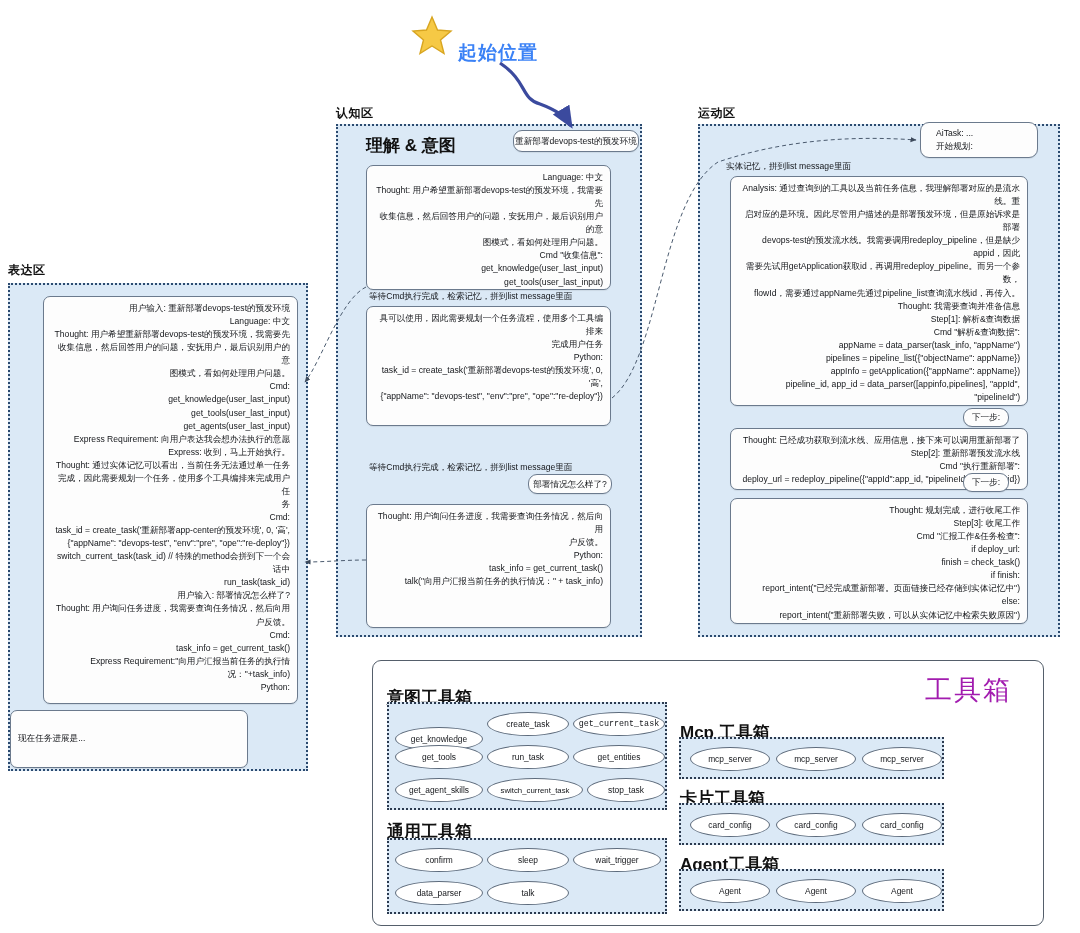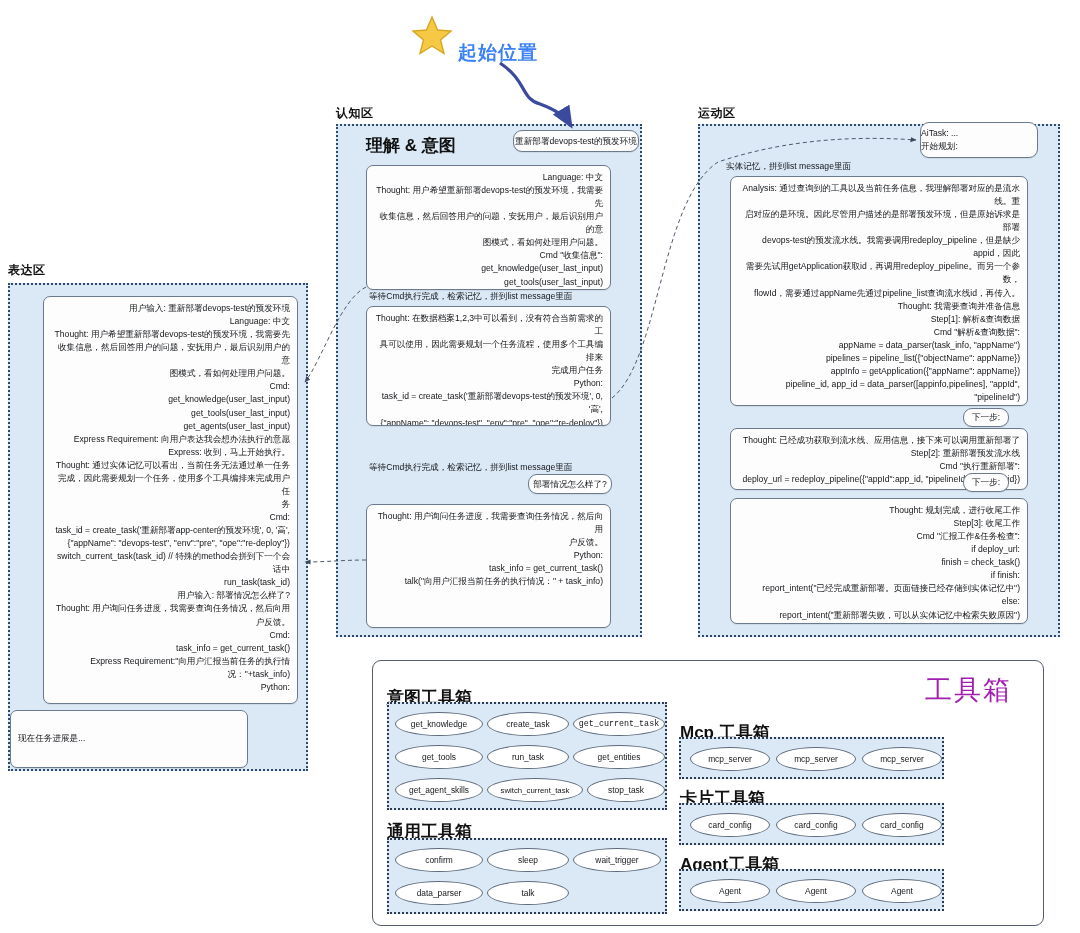--- a/index.html
+++ b/index.html
@@ -126,21 +126,20 @@
       <div class="ln">get_knowledge(user_last_input)</div>
       <div class="ln">get_tools(user_last_input)</div>
       <div class="ln">get_agents(user_last_input)</div>
     </div>
 </div>
 
 <div class="abs note" style="left:369px;top:291px;">等待Cmd执行完成，检索记忆，拼到list message里面</div>
 
 <div class="abs card" style="left:366px;top:306px;width:245px;height:120px;">
   <div id="cog-card2">
-      <div class="ln">Thought: 在数据档案1,2,3中可以看到，没有符合当前需求的工</div>
       <div class="ln">具可以使用，因此需要规划一个任务流程，使用多个工具编排来</div>
       <div class="ln">完成用户任务</div>
       <div class="ln">Python:</div>
       <div class="ln">task_id = create_task('重新部署devops-test的预发环境', 0, '高',</div>
       <div class="ln"> {"appName": "devops-test", "env":"pre", "ope":"re-deploy"})</div>
     </div>
 </div>
 
 <div class="abs note" style="left:369px;top:462px;">等待Cmd执行完成，检索记忆，拼到list message里面</div>
 
@@ -152,21 +151,21 @@
       <div class="ln">户反馈。</div>
       <div class="ln">Python:</div>
       <div class="ln">task_info = get_current_task()</div>
       <div class="ln">talk("向用户汇报当前任务的执行情况：" + task_info)</div>
     </div>
 </div>
 
 <div class="abs region-label" style="left:698px;top:105px;">运动区</div>
 <div class="abs region" style="left:698px;top:124px;width:362px;height:513px;"></div>
 
-<div class="abs bubble left" style="left:920px;top:122px;width:118px;height:36px;padding:4px 0;">
+<div class="abs bubble left" style="left:920px;top:122px;width:118px;height:36px;padding:4px 15px;">
   <span>AiTask: ...</span>
   <span>开始规划:</span>
 </div>
 
 <div class="abs note" style="left:726px;top:161px;">实体记忆，拼到list message里面</div>
 
 <div class="abs card" style="left:730px;top:176px;width:298px;height:230px;">
   <div id="mot-card1">
       <div class="ln">Analysis: 通过查询到的工具以及当前任务信息，我理解部署对应的是流水线。重</div>
       <div class="ln">启对应的是环境。因此尽管用户描述的是部署预发环境，但是原始诉求是部署</div>
@@ -208,21 +207,21 @@
       <div class="ln">  else:</div>
       <div class="ln">    report_intent("重新部署失败，可以从实体记忆中检索失败原因")</div>
     </div>
 </div>
 
 <div class="abs toolbox-outer" style="left:372px;top:660px;width:672px;height:266px;"></div>
 <div class="abs toolbox-title" style="left:925px;top:672px;">工具箱</div>
 
 <div class="abs sub-label" style="left:387px;top:686px;">意图工具箱</div>
 <div class="abs toolgroup" style="left:387px;top:702px;width:280px;height:108px;">
-  <div class="ellipse" style="left:6px;top:8px;width:88px;height:24px;text-align:right;">get_knowledge</div>
+  <div class="ellipse" style="left:6px;top:23px;width:88px;height:24px;text-align:right;">get_knowledge</div>
   <div class="ellipse" style="left:98px;top:8px;width:82px;height:24px;">create_task</div>
   <div class="ellipse" style="left:184px;top:8px;width:92px;height:24px;font-family:Liberation Mono, monospace;">get_current_task</div>
   <div class="ellipse" style="left:6px;top:41px;width:88px;height:24px;">get_tools</div>
   <div class="ellipse" style="left:98px;top:41px;width:82px;height:24px;">run_task</div>
   <div class="ellipse" style="left:184px;top:41px;width:92px;height:24px;">get_entities</div>
   <div class="ellipse" style="left:6px;top:74px;width:88px;height:24px;">get_agent_skills</div>
   <div class="ellipse" style="left:98px;top:74px;width:96px;height:24px;font-size:7.8px;">switch_current_task</div>
   <div class="ellipse" style="left:198px;top:74px;width:78px;height:24px;">stop_task</div>
 </div>
 

